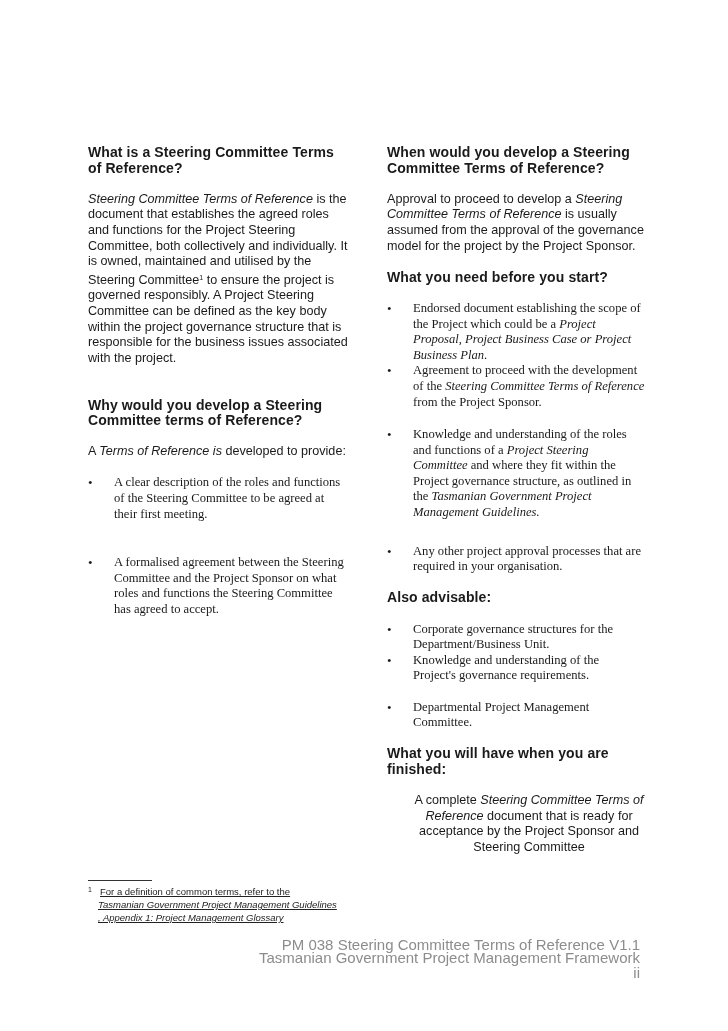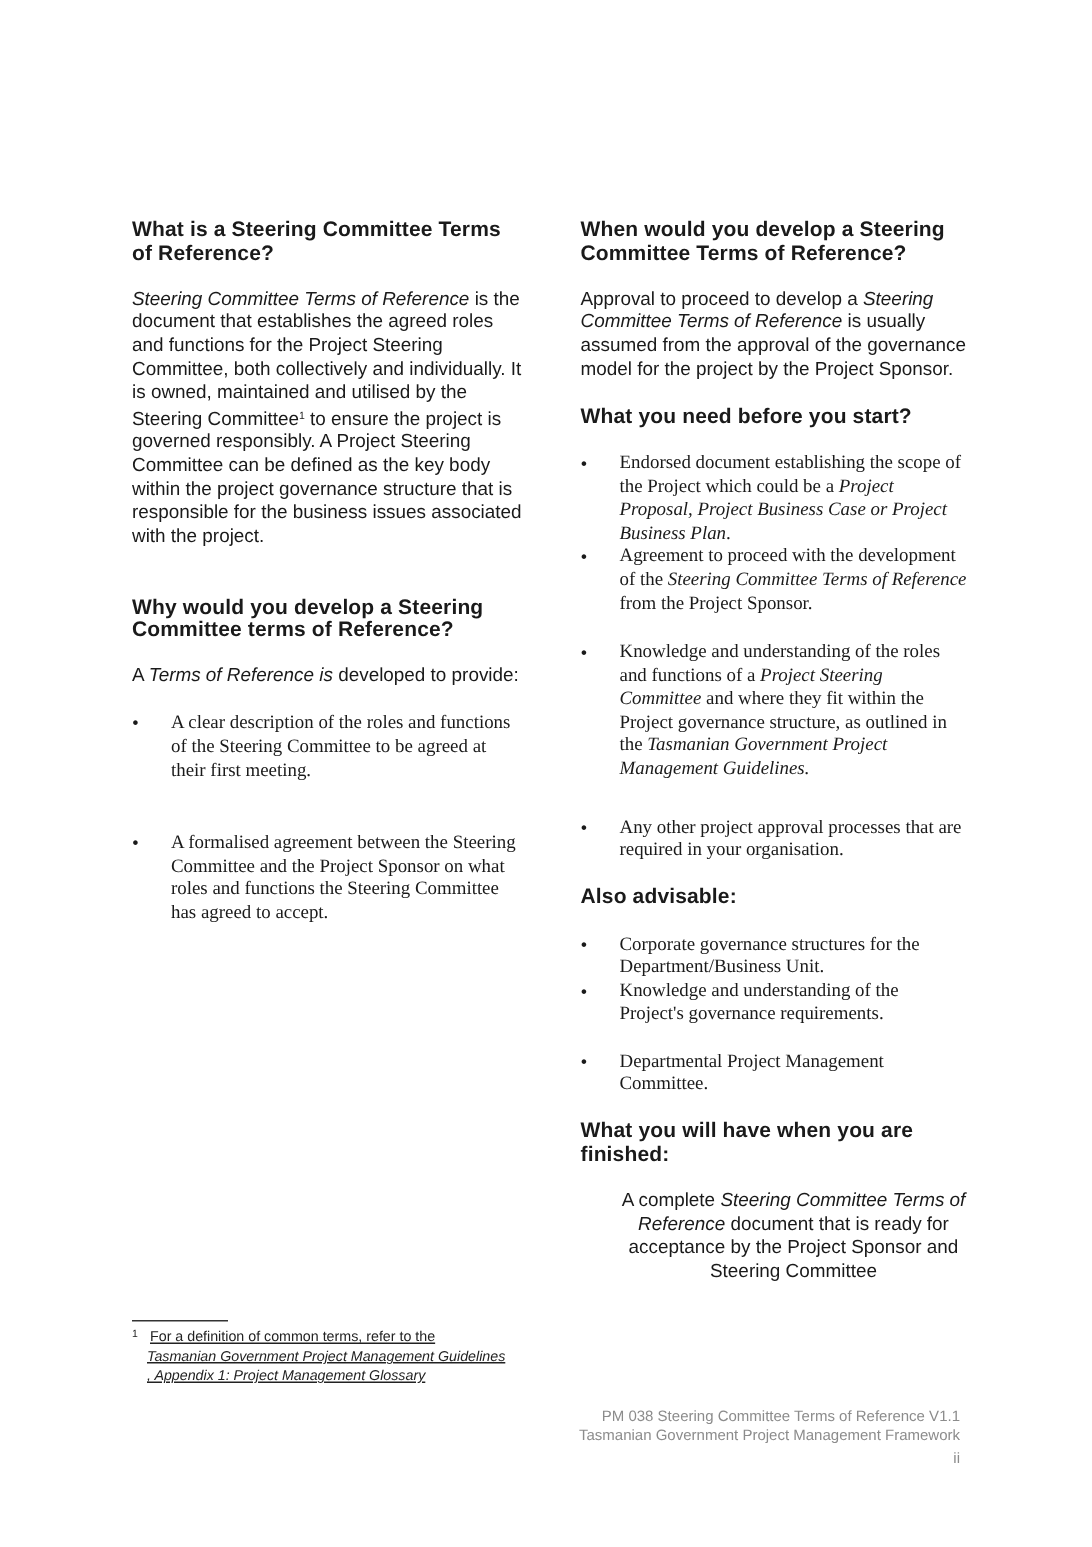--- a/index.html
+++ b/index.html
@@ -17,21 +17,21 @@
   .indent { padding-left: 26px; text-align: center; }
   em { font-style: italic; }
   sup.fn { font-size: 7px; vertical-align: 4px; }
 
   .footnote-rule { position: absolute; left: 88px; top: 880px; width: 64px; border-top: 1px solid #333; }
   .footnote { position: absolute; left: 88px; top: 885px; width: 250px; font-size: 9.5px; line-height: 13px; color: #222; text-decoration: underline; }
   .footnote .fn-num { position: absolute; left: 0; top: -2px; font-size: 7px; }
   .footnote .fn-body { padding-left: 10px; }
   .footnote .fn-body .first { display: block; padding-left: 2px; }
 
-  .footer { position: absolute; right: 88px; top: 938px; text-align: right; font-size: 10px; line-height: 13px; color: #8c8c8c; }
+  .footer { position: absolute; right: 88px; top: 938px; text-align: right; font-size: 15px; line-height: 13px; color: #8c8c8c; }
   .footer .pageno { display: block; margin-top: 2px; }
 </style>
 </head>
 <body>
 
 <div class="col col-left">
   <h2>What is a Steering Committee Terms of Reference?</h2>
   <div class="gap"></div>
   <p><em>Steering Committee Terms of Reference</em><span> is the document that establishes the agreed roles and functions for the Project Steering Committee, both collectively and individually. It is owned, maintained and utilised by the Steering Committee</span><sup class="fn">1</sup><span> to ensure the project is governed responsibly. A Project Steering Committee can be defined as the key body within the project governance structure that is responsible for the business issues associated with the project.</span></p>
   <div class="gap"></div>

